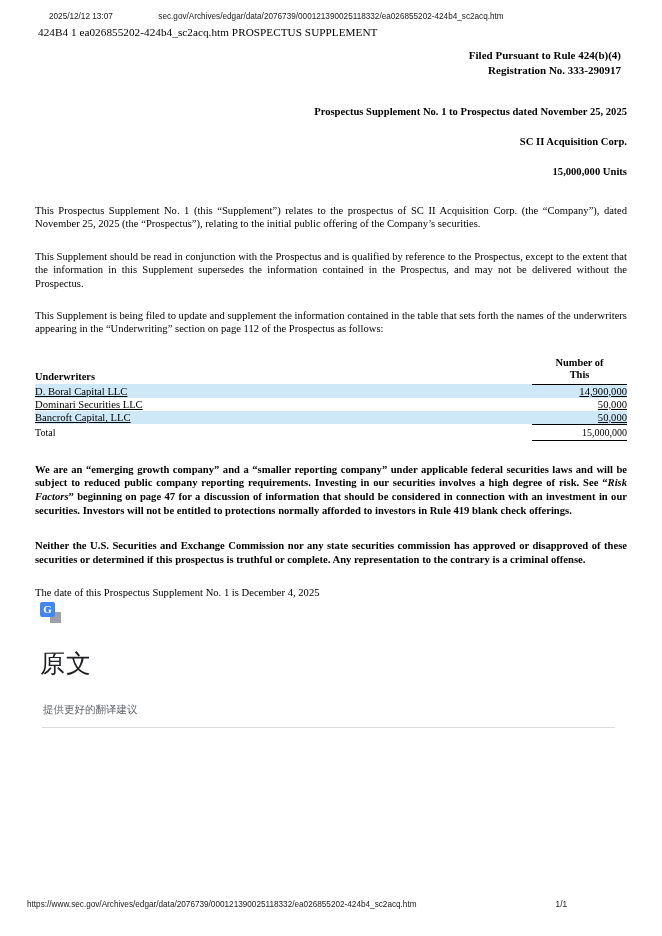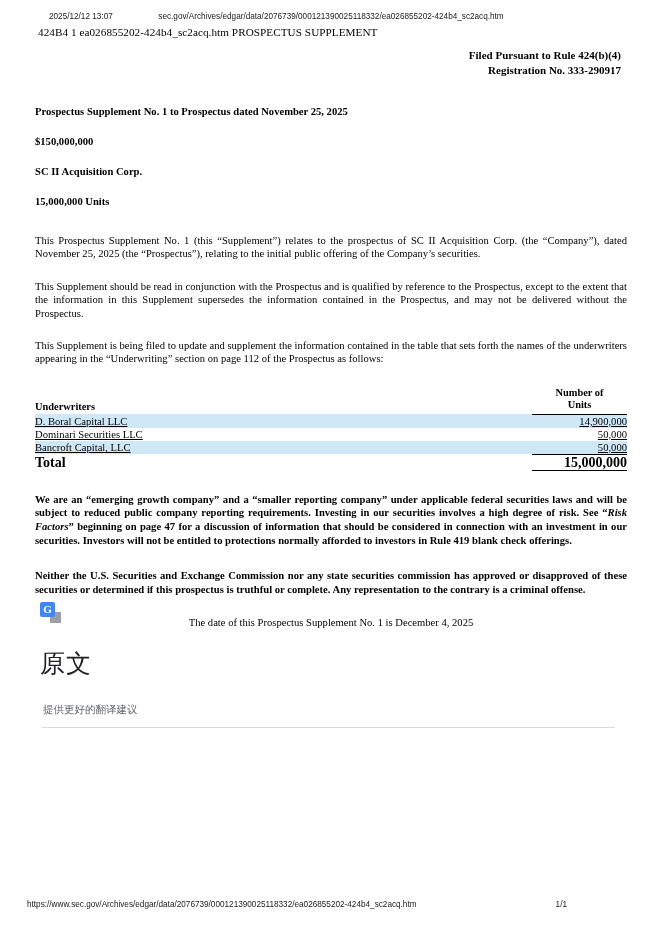--- a/index.html
+++ b/index.html
@@ -84,21 +84,21 @@
   .filing-block {
     text-align: right;
     font-weight: bold;
     font-size: 11px;
     line-height: 15px;
     margin: 0 6px 0 0;
   }
   .filing-block div { white-space: nowrap; }
 
   .title-block {
-    text-align: left;
+    text-align: right;
     font-weight: bold;
     font-size: 10.6px;
   }
   .title-block .t-line { margin: 0; }
   .tb1 { margin-top: 28px !important; }
   .tb2 { margin-top: 19px !important; }
   .tb3 { margin-top: 19px !important; }
   .tb4 { margin-top: 19px !important; }
 
   p.body-para {
@@ -112,21 +112,21 @@
   p.bold-para {
     font-size: 10.6px;
     line-height: 13.6px;
     text-align: justify;
     font-weight: bold;
     margin: 22px 0 0 0;
   }
   .bi { font-style: italic; font-weight: bold; }
 
   .date-line {
-    text-align: center;
+    text-align: left;
     font-size: 10.6px;
     margin: 21px 0 0 0;
   }
 
   
   .uw-table-wrap { margin-top: 21px; }
   table.uw {
     border-collapse: collapse;
     width: 592px;
     font-size: 10.6px;
@@ -165,24 +165,24 @@
     font-size: 10.6px;
     text-decoration: underline;
   }
   td.cell-name { text-align: left; padding-left: 2px; }
   td.cell-num  { text-align: right; padding-right: 3px; }
   tr.shade td  { background: #cfe8f7; }
 
   tr.data.last-data td.cell-num { border-bottom: 1.3px solid #000; }
 
   tr.total td {
-    font-weight: bold;
+    font-weight: normal;
     height: 14px;
     line-height: 14px;
-    font-size: 14px;
+    font-size: 10px;
     padding-top: 1px;
   }
   tr.total td.cell-num { border-bottom: 1.3px solid #000; }
 
   
   .gt-widget {
     position: absolute;
     left: 40px;
     top: 602px;
     width: 580px;
@@ -254,21 +254,20 @@
 
   <div class="doc-filename">424B4 1 ea026855202-424b4_sc2acq.htm PROSPECTUS SUPPLEMENT</div>
 
   <div class="filing-block">
     <div>Filed Pursuant to Rule 424(b)(4)</div>
     <div>Registration No. 333-290917</div>
   </div>
 
   <div class="title-block">
     <p class="t-line tb1">Prospectus Supplement No. 1 to Prospectus dated November 25, 2025</p>
-    <p class="t-line tb2">$150,000,000</p>
     <p class="t-line tb3">SC II Acquisition Corp.</p>
     <p class="t-line tb4">15,000,000 Units</p>
   </div>
 
   <p class="body-para first">This Prospectus Supplement No. 1 (this “Supplement”) relates to the prospectus of SC II Acquisition Corp. (the “Company”), dated November 25, 2025 (the “Prospectus”), relating to the initial public offering of the Company’s securities.</p>
   <p class="body-para">This Supplement should be read in conjunction with the Prospectus and is qualified by reference to the Prospectus, except to the extent that the information in this Supplement supersedes the information contained in the Prospectus, and may not be delivered without the Prospectus.</p>
   <p class="body-para">This Supplement is being filed to update and supplement the information contained in the table that sets forth the names of the underwriters appearing in the “Underwriting” section on page 112 of the Prospectus as follows:</p>
 
   <div class="uw-table-wrap">
     <table class="uw">
@@ -276,21 +275,21 @@
         <col class="col-name">
           <col class="col-gap">
           <col class="col-num">
       </colgroup>
       <tbody>
         <tr class="hdr">
           <th class="hdr-name hdr-rule-cell">Underwriters</th>
           <td class="hdr-gap-cell"></td>
           <th class="hdr-num">
             <span>Number of</span><br>
-            <span>Units</span>
+            <span>This</span>
           </th>
         </tr>
 
         <tr class="data shade">
           <td class="cell-name">D. Boral Capital LLC</td>
           <td></td>
           <td class="cell-num">14,900,000</td>
         </tr>
 
         <tr class="data">

